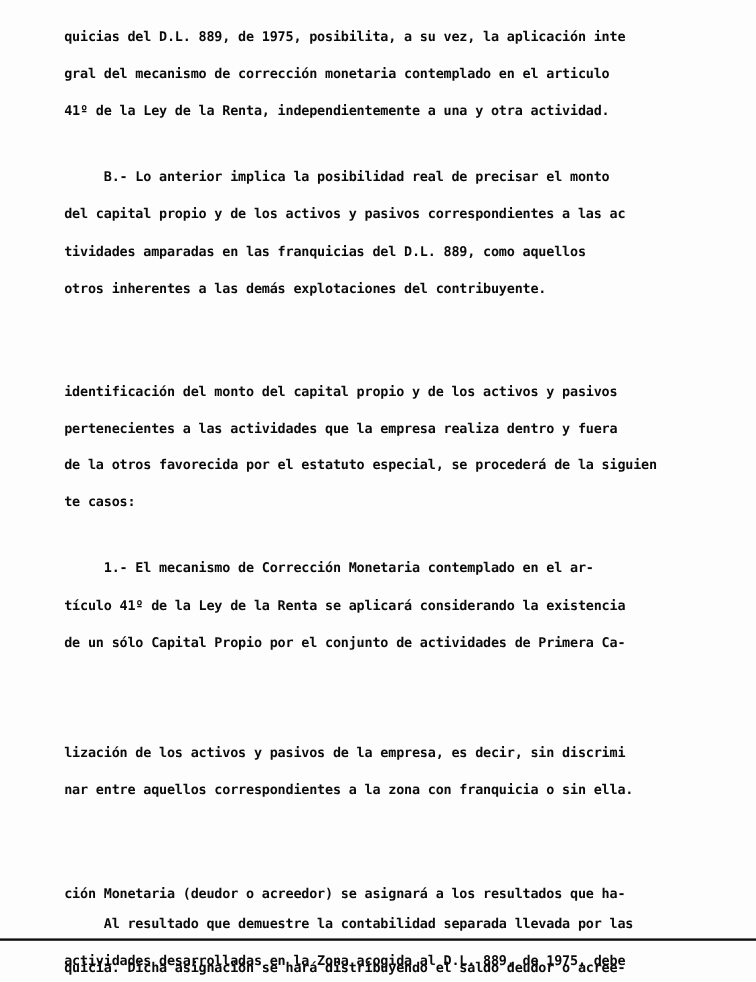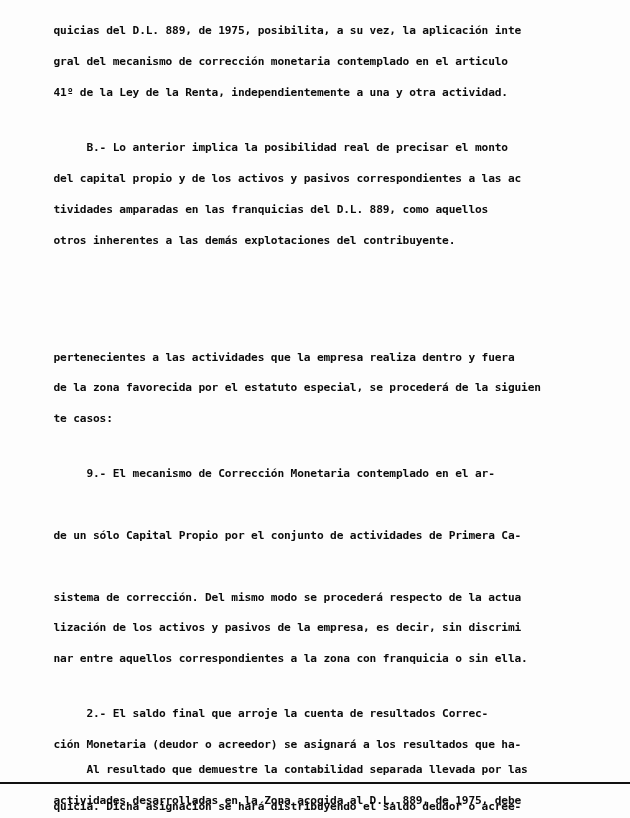--- a/index.html
+++ b/index.html
@@ -69,38 +69,38 @@
 
     <p class="para indent-1">
       <span class="line">     B.- Lo anterior implica la posibilidad real de precisar el monto</span><br>
       <span class="line">del capital propio y de los activos y pasivos correspondientes a las ac</span><br>
       <span class="line">tividades amparadas en las franquicias del D.L. 889, como aquellos</span><br>
       <span class="line">otros inherentes a las demás explotaciones del contribuyente.</span>
     </p>
 
     <p class="para indent-1">
       <br>
-      <br>
+      <span class="line">identificación del monto del capital propio y de los activos y pasivos</span><br>
       <span class="line">pertenecientes a las actividades que la empresa realiza dentro y fuera</span><br>
-      <span class="line">de la zona favorecida por el estatuto especial, se procederá de la siguien</span><br>
+      <span class="line">de la otros favorecida por el estatuto especial, se procederá de la siguien</span><br>
       <span class="line">te casos:</span>
     </p>
 
     <p class="para indent-1">
-      <span class="line">     9.- El mecanismo de Corrección Monetaria contemplado en el ar-</span><br>
-      <br>
+      <span class="line">     1.- El mecanismo de Corrección Monetaria contemplado en el ar-</span><br>
+      <span class="line">tículo 41º de la Ley de la Renta se aplicará considerando la existencia</span><br>
       <span class="line">de un sólo Capital Propio por el conjunto de actividades de Primera Ca-</span><br>
       <br>
-      <span class="line">sistema de corrección. Del mismo modo se procederá respecto de la actua</span><br>
+      <br>
       <span class="line">lización de los activos y pasivos de la empresa, es decir, sin discrimi</span><br>
       <span class="line">nar entre aquellos correspondientes a la zona con franquicia o sin ella.</span>
     </p>
 
     <p class="para indent-1">
-      <span class="line">     2.- El saldo final que arroje la cuenta de resultados Correc-</span><br>
+      <br>
       <span class="line">ción Monetaria (deudor o acreedor) se asignará a los resultados que ha-</span><br>
       <br>
       <span class="line">quicia. Dicha asignación se hará distribuyendo el saldo deudor o acree-</span><br>
       <br>
       <br>
       
     </p>
 
   </div>
 

